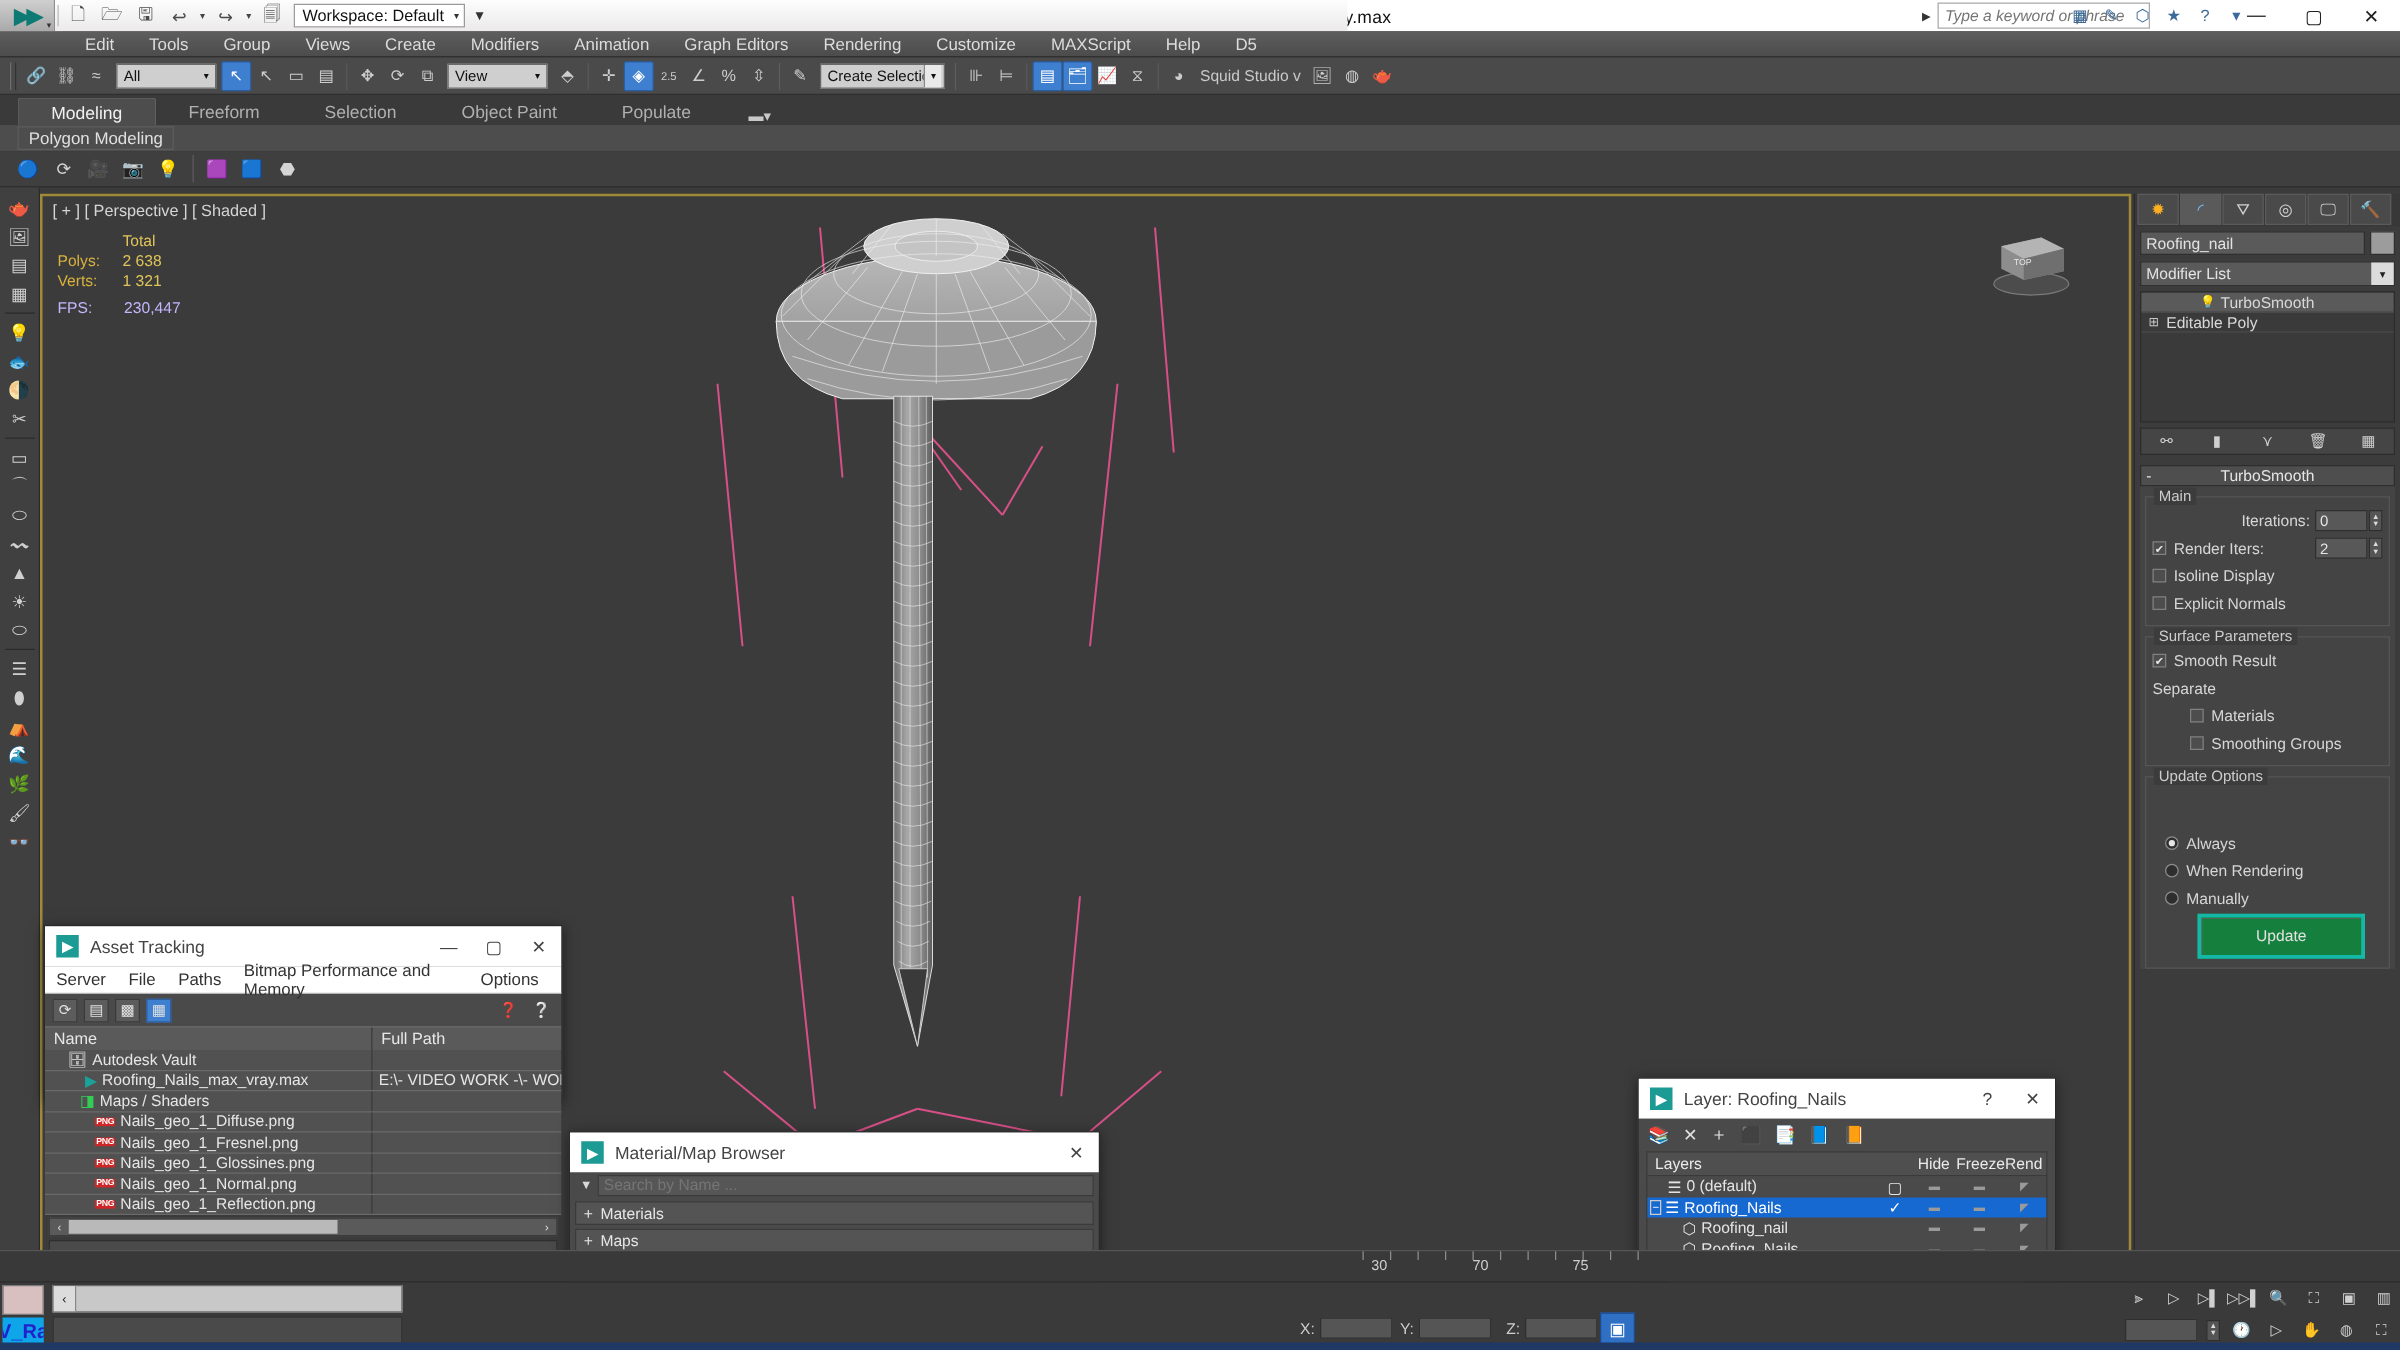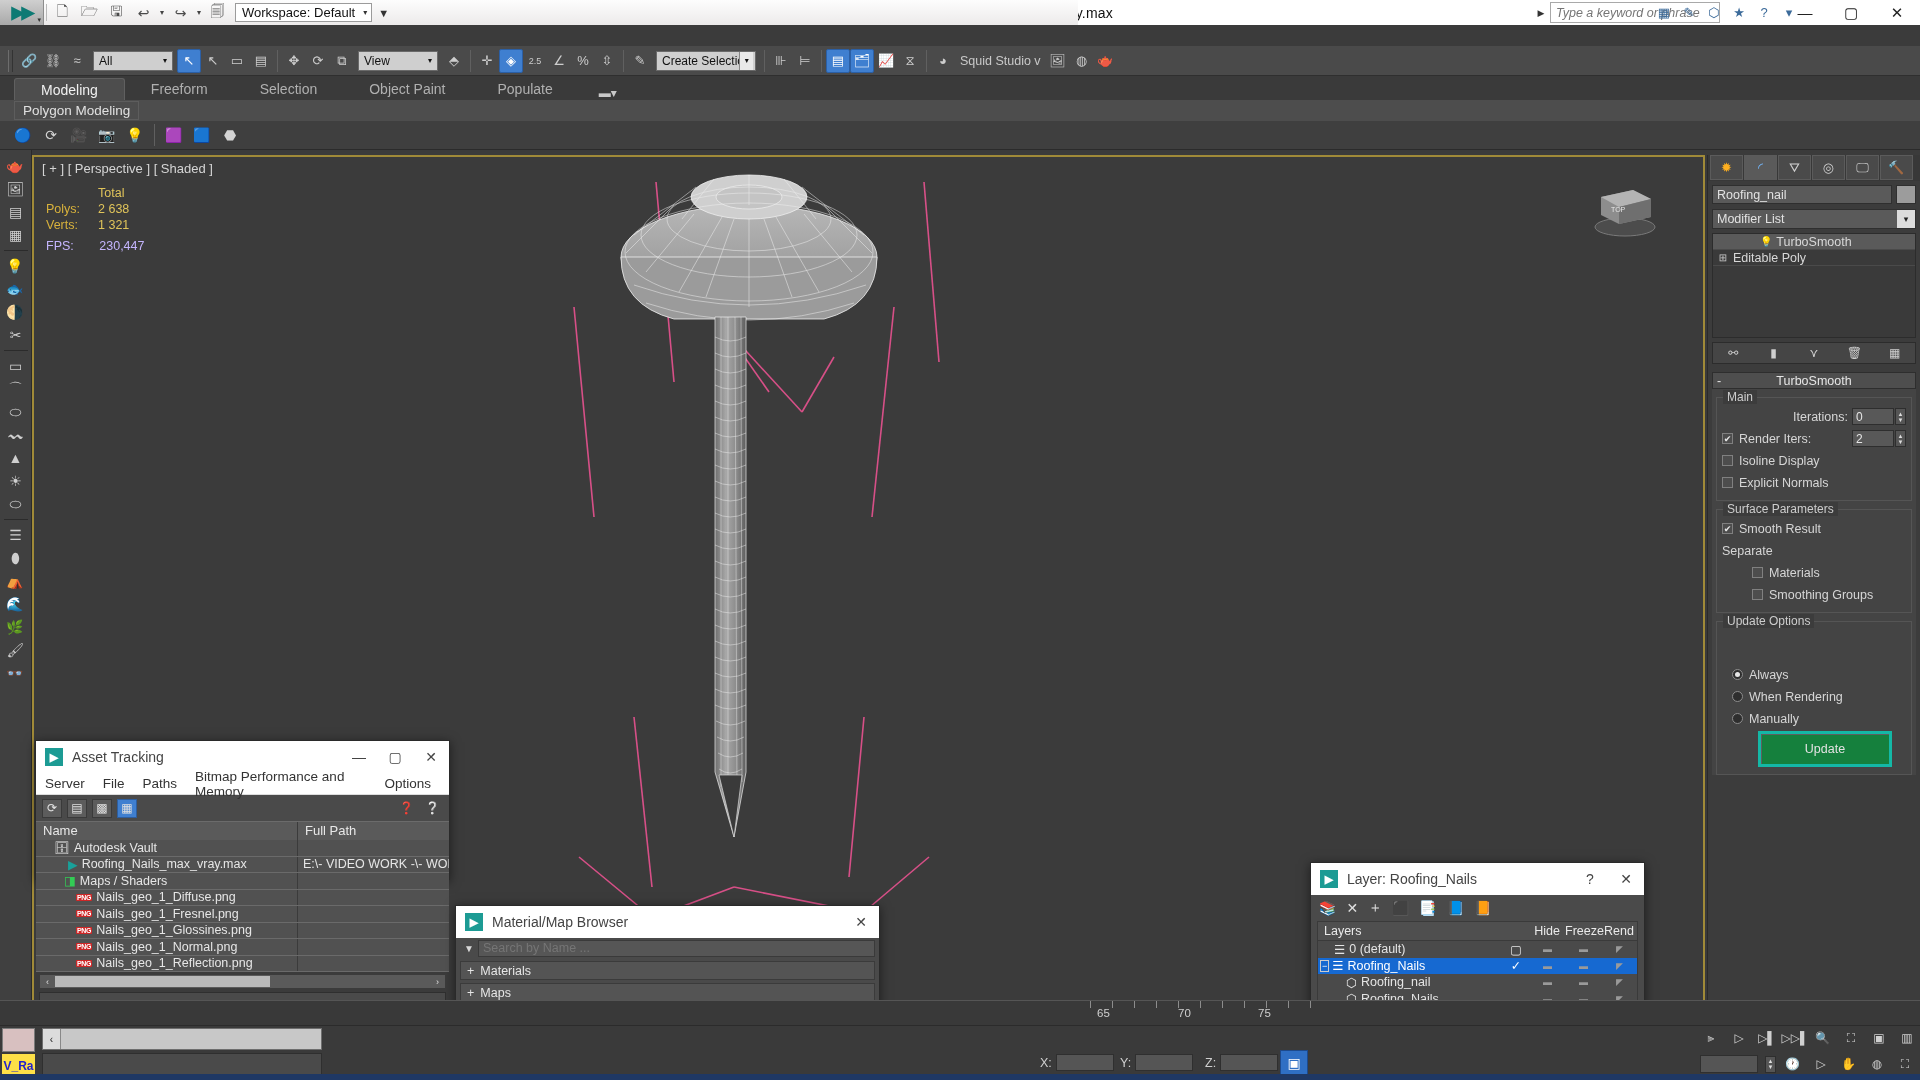--- a/index.html
+++ b/index.html
@@ -296,22 +296,22 @@
   .tl-ticks { position:absolute; left:0; top:0; width:100%; height:13px; }
   .tl-ticks span { position:absolute; top:0; width:1px; height:7px; background:#8d8d8d;}
   .tl-ticks b { position:absolute; top:6px; font-size:11.5px; color:#cfcfcf; font-weight:normal;}
 
   .statusbar {
     position:absolute; left:0; top:1025px; width:1920px; height:55px;
     background:#3a3a3a; border-top:1px solid #2b2b2b;
   }
   .sb-swatch { position:absolute; left:2px; top:2px; width:33px; height:24px;
                background:#d8c0c0; border:1px solid #7b7b7b;}
-  .sb-vray { position:absolute; left:2px; top:28px; width:33px; height:24px; background:#fde047;
-             display:flex; align-items:center; justify-content:center; font-size:12px;
+  .sb-vray { position:absolute; left:2px; top:28px; width:33px; height:24px; background:#0ea5e9;
+             display:flex; align-items:center; justify-content:center; font-size:16px;
              color:#2222cc; font-weight:bold; overflow:hidden;}
   .sb-msg1 { position:absolute; left:42px; top:2px; width:280px; height:22px; background:#c8c8c8;
              border:1px solid #6e6e6e; display:flex; align-items:center; font-size:12px; color:#222;}
   .sb-msg1 .ar { width:18px; text-align:center; color:#222; font-size:10px; border-right:1px solid #888;
                  background:#dcdcdc; height:20px; display:flex; align-items:center; justify-content:center;}
   .sb-msg2 { position:absolute; left:42px; top:27px; width:280px; height:22px; background:#4a4a4a;
              border:1px solid #2f2f2f;}
   .coordbox { position:absolute; top:27px; height:19px; display:flex; align-items:center; gap:4px;}
   .coordbox .lb { font-size:12.5px; color:#cfcfcf; }
   .coordbox .fld { width:58px; height:17px; background:#555; border:1px solid #2f2f2f; }
@@ -366,20 +366,35 @@
   </div>
   <div class="tb-icons">
     <div class="tb-ico">▦</div>
     <div class="tb-ico">✎</div>
     <div class="tb-ico">⬡</div>
     <div class="tb-ico">★</div>
     <div class="tb-ico">?</div>
     <div class="tb-ico">▾</div>
   </div>
 
+  <div class="menubar">
+    <div class="menu-item">Edit</div>
+    <div class="menu-item">Tools</div>
+    <div class="menu-item">Group</div>
+    <div class="menu-item">Views</div>
+    <div class="menu-item">Create</div>
+    <div class="menu-item">Modifiers</div>
+    <div class="menu-item">Animation</div>
+    <div class="menu-item">Graph Editors</div>
+    <div class="menu-item">Rendering</div>
+    <div class="menu-item">Customize</div>
+    <div class="menu-item">MAXScript</div>
+    <div class="menu-item">Help</div>
+    <div class="menu-item">D5</div>
+  </div>
 
   <div class="maintoolbar">
     <div class="grip"></div>
     <div class="tbtn">🔗</div>
     <div class="tbtn">⛓</div>
     <div class="tbtn">≈</div>
     <div class="combo" style="width:72px;margin:0 4px;">
       <span>All</span>
       <span class="arw">▾</span>
     </div>
@@ -956,21 +971,21 @@
         <span style="left:1112px"></span>
         <span style="left:1134px"></span>
       <span style="left:1156px"></span>
         <span style="left:1178px"></span>
         <span style="left:1200px"></span>
       <span style="left:1222px"></span>
         <span style="left:1244px"></span>
         <span style="left:1266px"></span>
       <span style="left:1288px"></span>
         <span style="left:1310px"></span>
-      <b style="left:1097px">65</b>
+      <b style="left:1097px">30</b>
       <b style="left:1178px">70</b>
       <b style="left:1258px">75</b>
     </div>
   </div>
 
   <div class="statusbar">
     <div class="sb-swatch"></div>
     <div class="sb-vray">V_Ra</div>
     <div class="sb-msg1">
       <div class="ar">‹</div>

